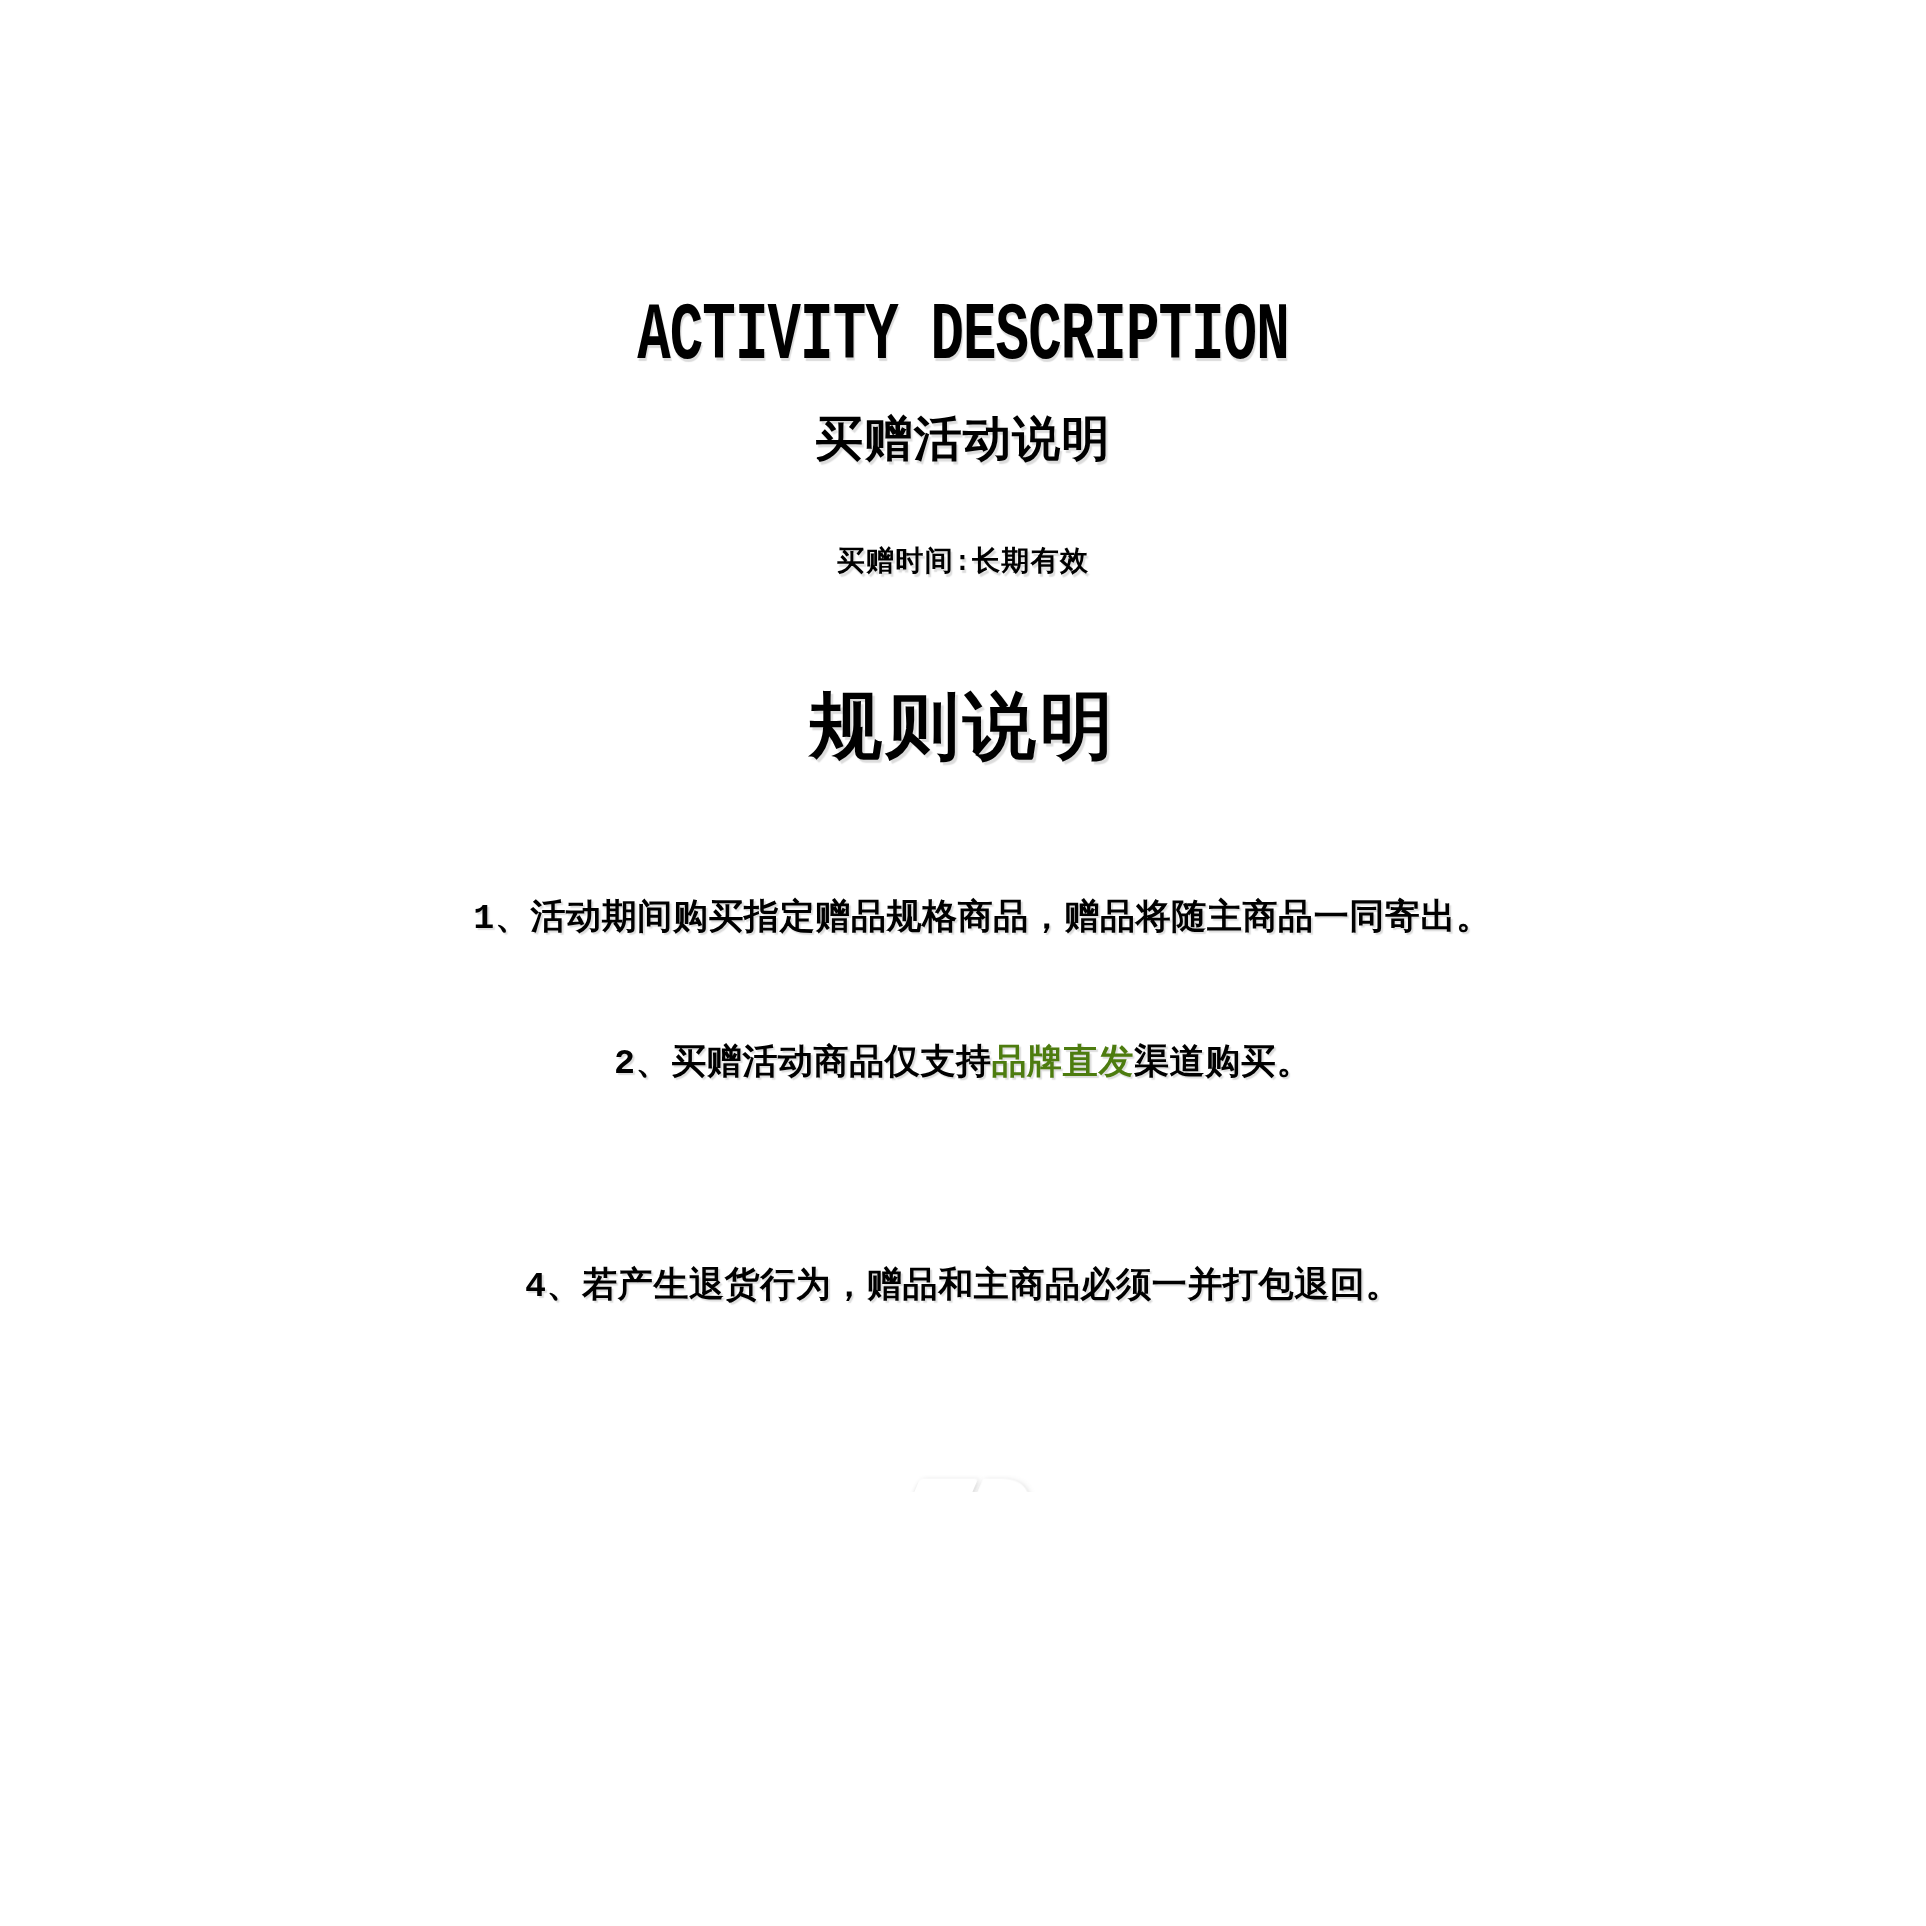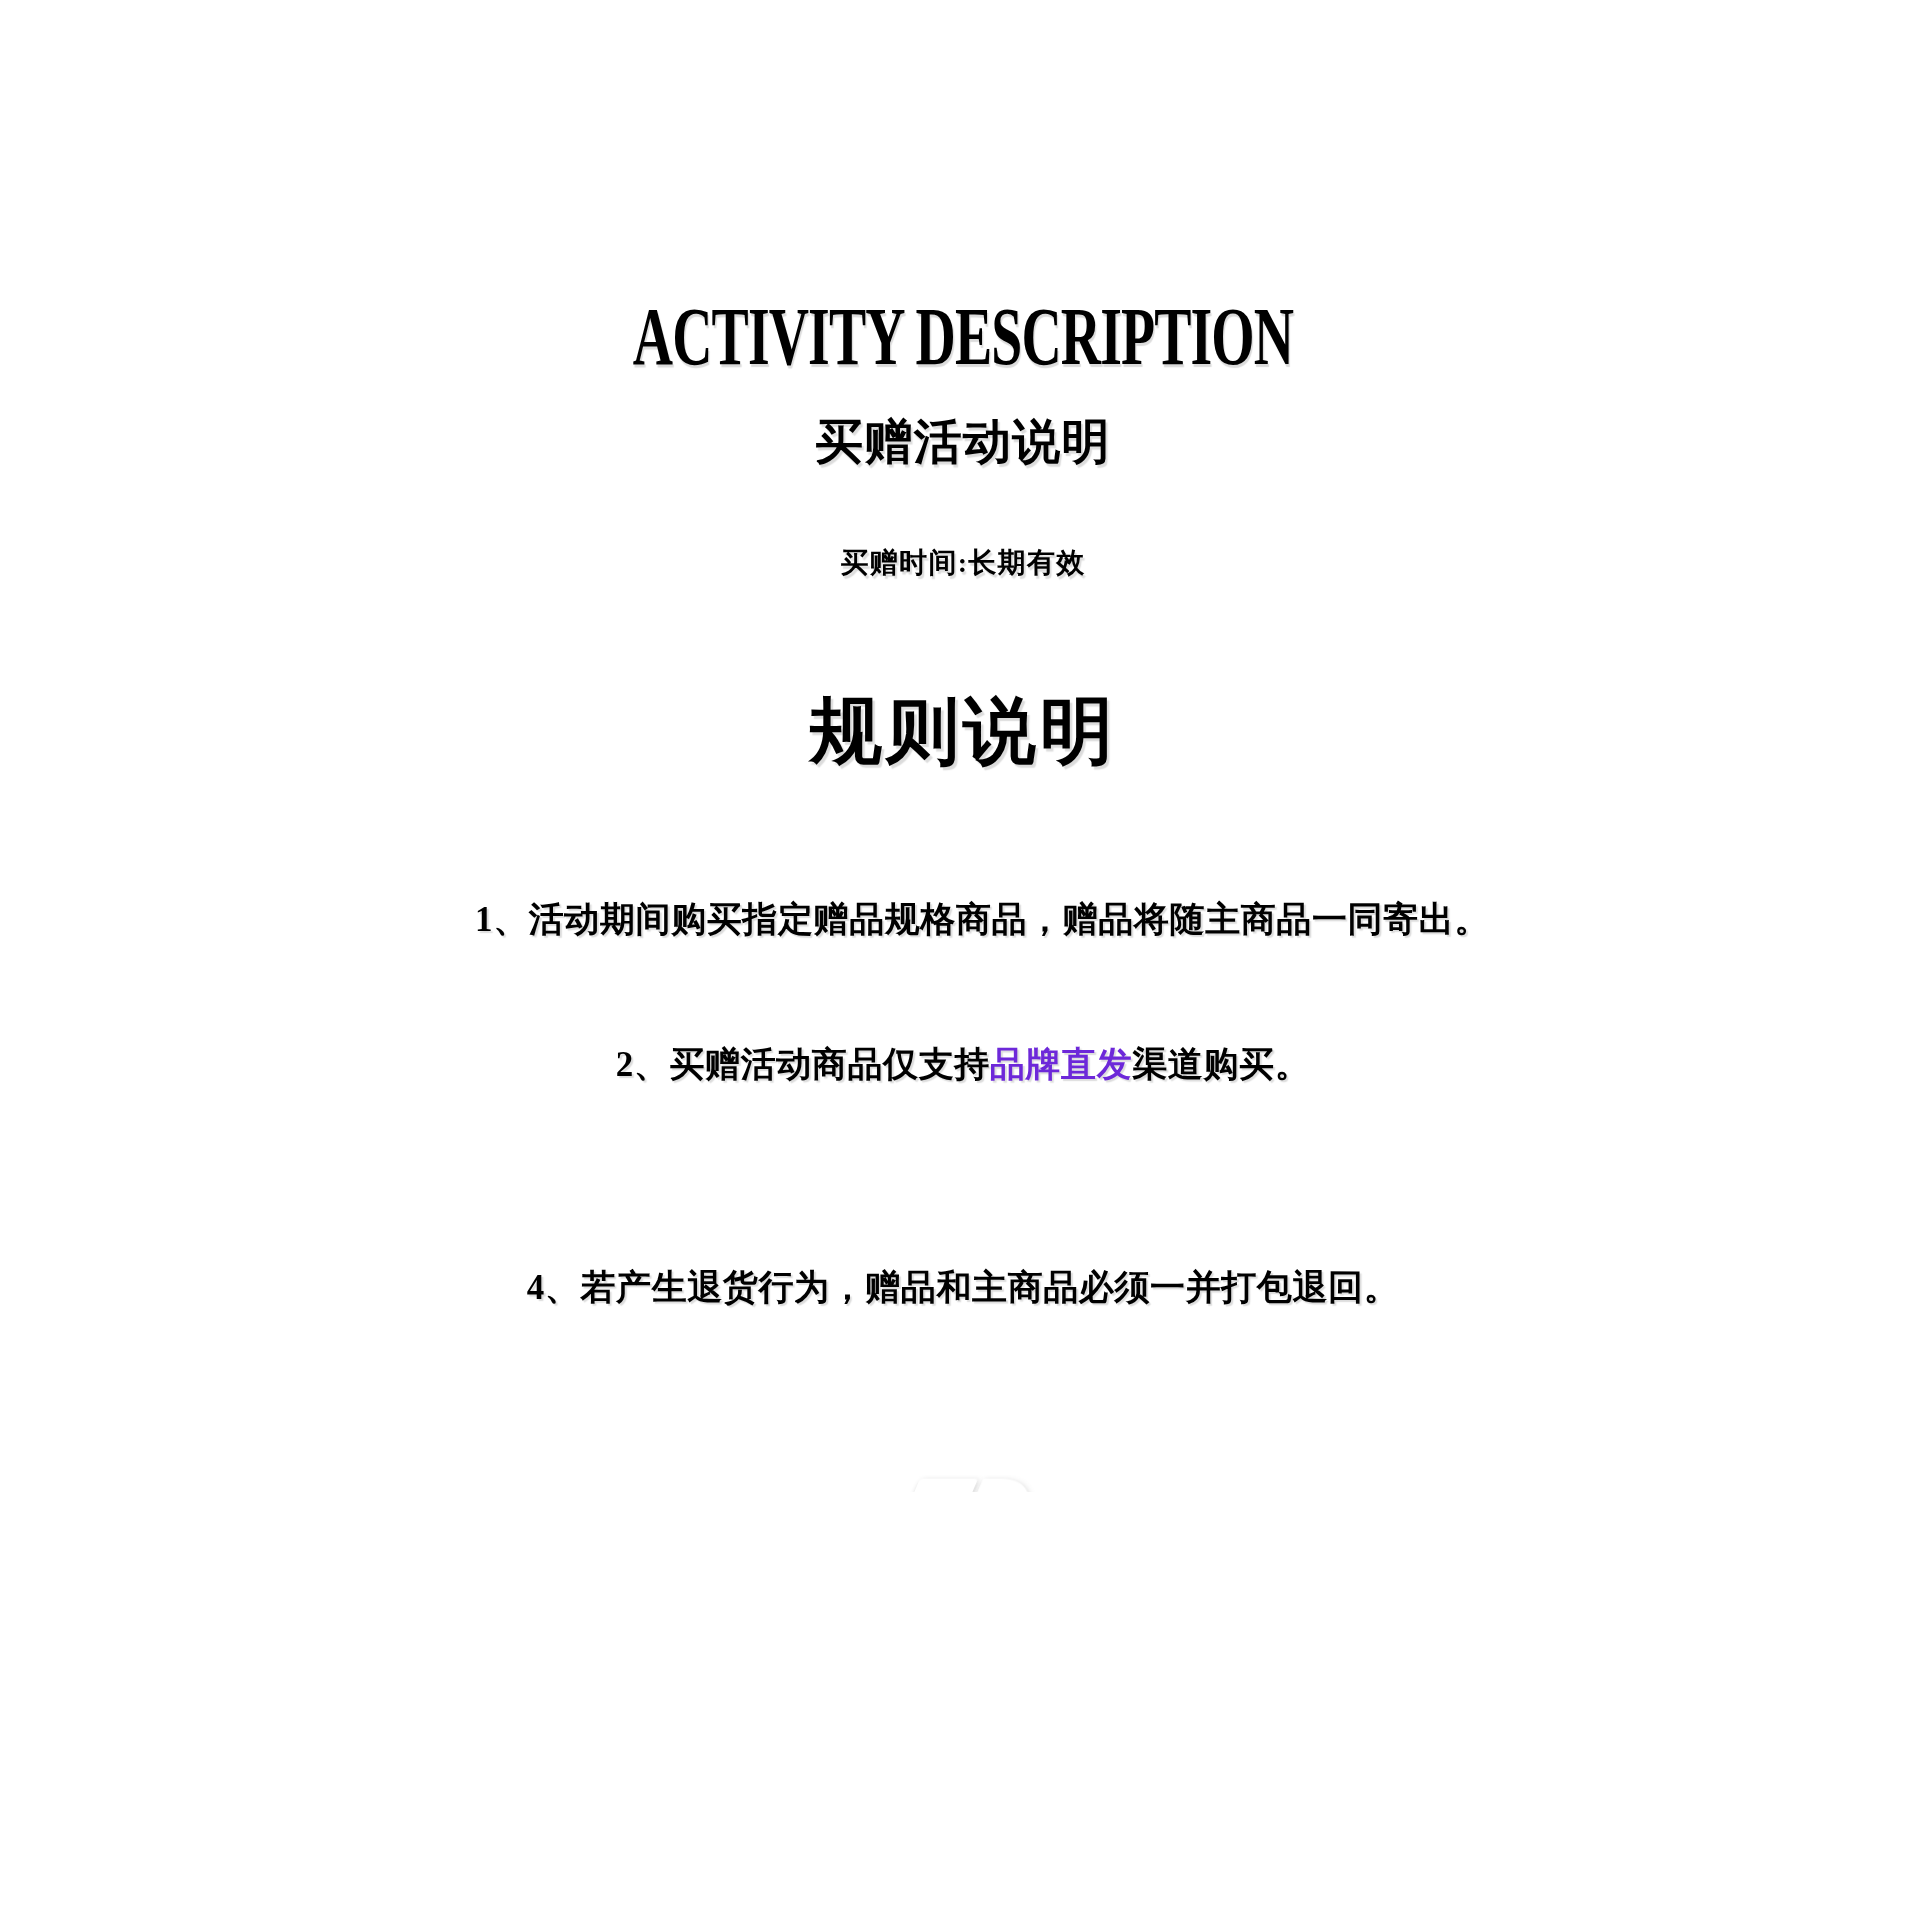--- a/index.html
+++ b/index.html
@@ -6,21 +6,21 @@
     margin: 0;
     padding: 0;
     background: #ffffff;
   }
   .page {
     position: relative;
     width: 1926px;
     height: 1492px;
     background: #ffffff;
     overflow: hidden;
-    font-family: Liberation Serif, serif;
+    font-family: Liberation Mono, monospace;
     color: #000000;
   }
   .centered {
     position: absolute;
     left: 0;
     right: 0;
     text-align: center;
     margin: 0;
     white-space: nowrap;
   }
@@ -62,21 +62,21 @@
     font-size: 35px;
     font-weight: 900;
     line-height: 1;
     letter-spacing: 0.6px;
     text-shadow: 1.9px 1.9px 1.3px rgba(0,0,0,0.14);
   }
   .rule-1 { top: 902px; margin-left: 39px; }
   .rule-2 { top: 1047px; }
   .rule-3 { top: 1191px; }
   .rule-4 { top: 1270px; text-align: center; }
-  .hl { color: #6d28d9; }
+  .hl { color: #4d7c0f; }
   .watermark {
     position: absolute;
     left: 860px;
     top: 1475px;
     width: 218px;
     height: 159px;
   }
 </style>
 </head>
 <body>

